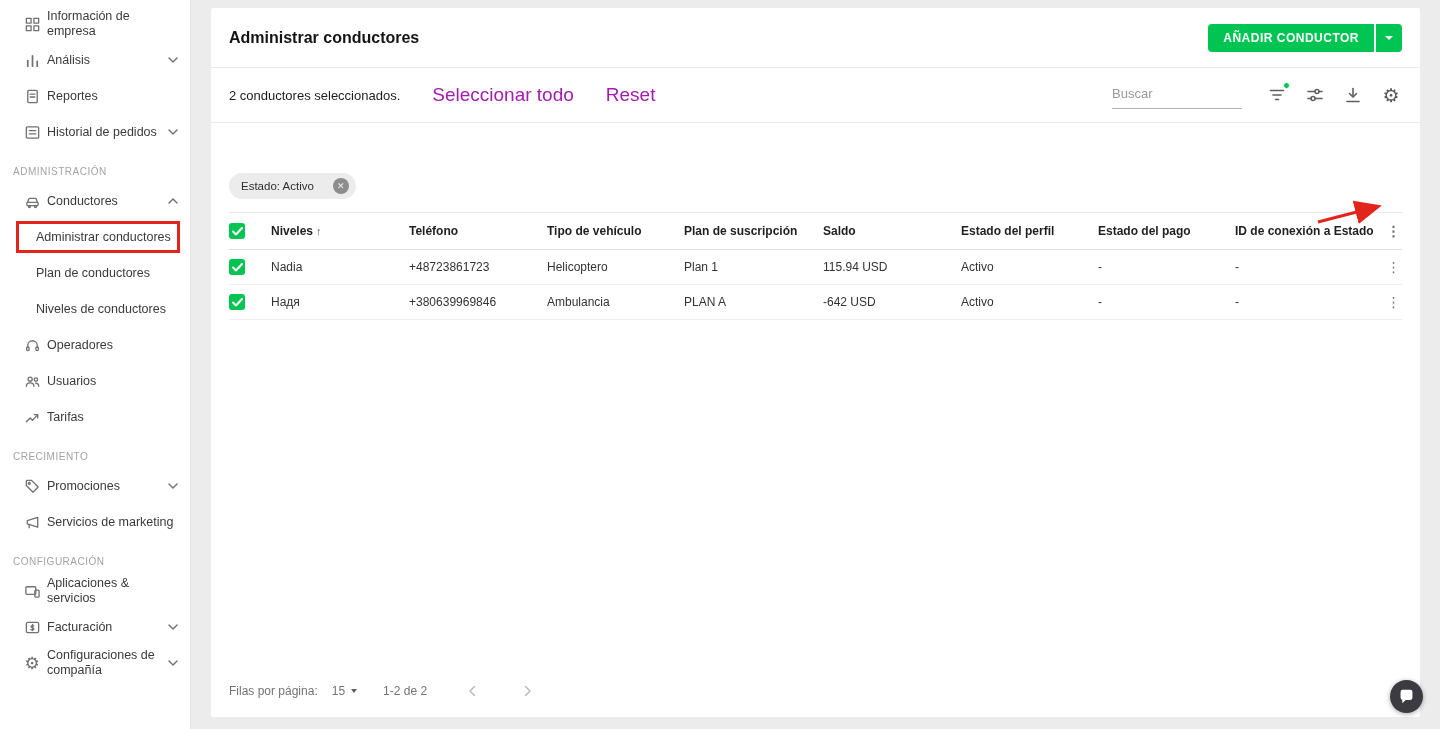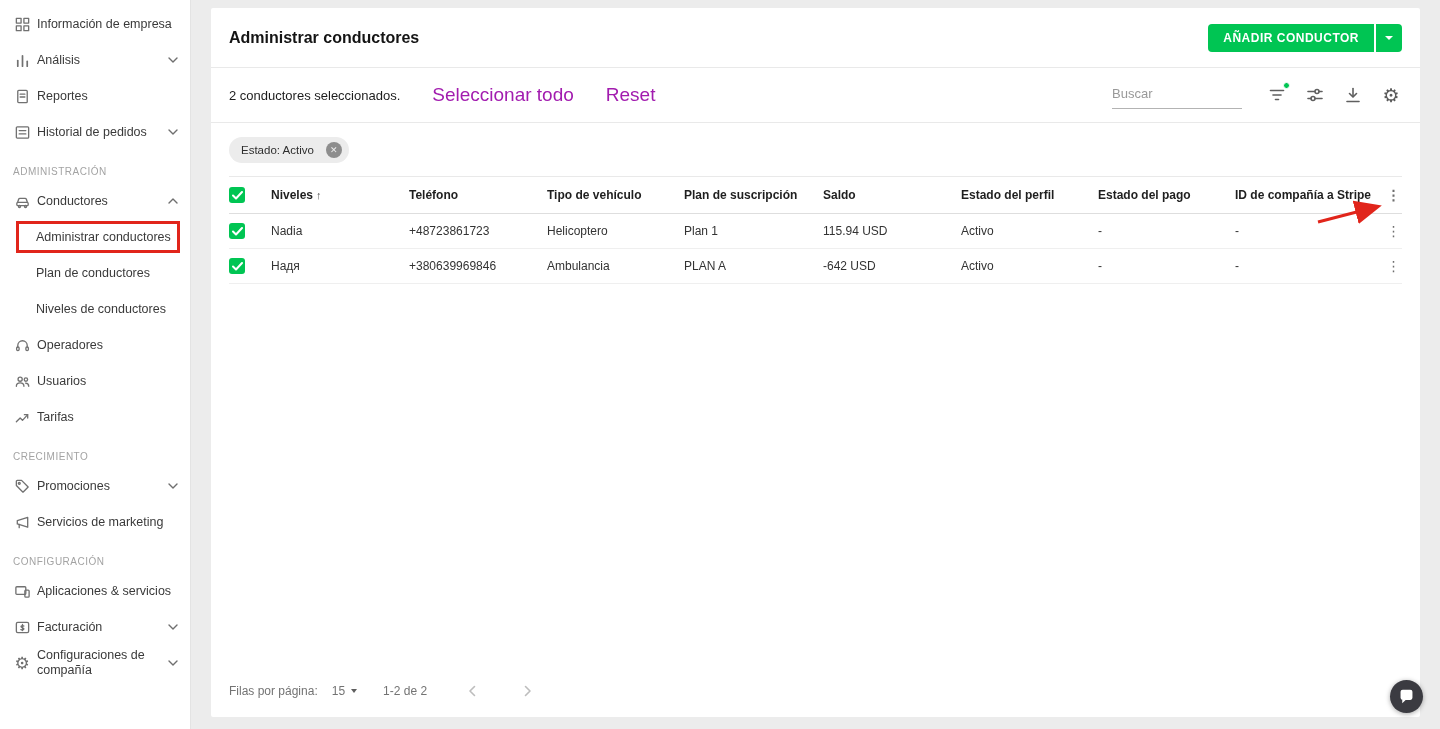--- a/index.html
+++ b/index.html
@@ -7,21 +7,21 @@
     --green:#00c553;
     --purple:#a21caf;
     --red:#e1251b;
   }
   *{box-sizing:border-box;margin:0;padding:0;}
   html,body{width:1440px;height:729px;overflow:hidden;}
   body{font-family:"Liberation Sans",sans-serif;background:#ececec;display:flex;color:#333;}
 
   
   .sidebar{width:191px;flex:none;background:#fff;height:100%;padding-top:6px;position:relative;border-right:1px solid #e3e3e3;}
-  .nav-item{display:flex;align-items:center;height:36px;padding:0 12px 0 13px;gap:6px;font-size:12.5px;color:#3a3a3a;cursor:pointer;position:relative;}
+  .nav-item{display:flex;align-items:center;height:36px;padding:0 12px 0 23px;gap:6px;font-size:12.5px;color:#3a3a3a;cursor:pointer;position:relative;}
   .nav-item .icon{width:18px;flex:none;display:flex;align-items:center;justify-content:center;}
   .nav-item .label{line-height:1.2;}
   .nav-item.sub{padding-left:36px;}
   .chev{margin-left:auto;display:flex;flex:none;}
   .section-label{font-size:10px;color:#a3a3a3;letter-spacing:.5px;padding:16px 13px 6px;}
   .gear-glyph{font-size:17px;color:#6f6f6f;line-height:1;}
   .annotation-box{position:absolute;left:16px;right:10px;top:2px;bottom:2px;border:3px solid var(--red);pointer-events:none;}
 
   
   .main{flex:1;height:100%;padding:8px 20px 12px;}
@@ -39,21 +39,21 @@
   .link{color:var(--purple);font-size:19px;margin-left:32px;cursor:pointer;}
   .toolbar-right{margin-left:auto;display:flex;align-items:center;gap:16px;}
   .search{width:130px;margin-right:8px;}
   .search input{width:100%;border:none;border-bottom:1px solid #b3b3b3;font-size:13px;padding:4px 0 7px;outline:none;font-family:inherit;color:#333;background:transparent;}
   .search input::placeholder{color:#999;}
   .icon-btn{position:relative;display:flex;align-items:center;justify-content:center;width:22px;height:22px;cursor:pointer;}
   .green-dot{position:absolute;top:-2px;right:-2px;width:7px;height:7px;border-radius:50%;background:var(--green);border:1.5px solid #fff;}
   .gear-tool{font-size:19px;color:#5a5a5a;line-height:1;}
 
   .chip-row{padding:14px 18px 13px;flex:none;}
-  .chip{display:inline-flex;align-items:center;gap:12px;background:#ececec;border-radius:14px;height:26px;padding:0 7px 0 12px;font-size:11.5px;color:#2e2e2e;}
+  .chip{display:inline-flex;align-items:center;gap:19px;background:#ececec;border-radius:14px;height:26px;padding:0 7px 0 12px;font-size:11.5px;color:#2e2e2e;margin-top:36px;}
   .chip-close{width:16px;height:16px;border-radius:50%;background:#8d8d8d;color:#ececec;display:flex;align-items:center;justify-content:center;font-size:9px;cursor:pointer;line-height:1;}
 
   .table-wrap{padding:0 18px;flex:none;}
   table{width:100%;border-collapse:collapse;table-layout:fixed;}
   th{text-align:left;font-size:12px;font-weight:700;color:#1f1f1f;height:37px;border-top:1px solid #e9e9e9;border-bottom:1px solid #dedede;white-space:nowrap;overflow:hidden;}
   td{font-size:12px;color:#333;height:35px;border-bottom:1px solid #efefef;white-space:nowrap;overflow:hidden;text-overflow:ellipsis;}
   .cb{width:16px;height:16px;background:var(--green);border-radius:3px;display:flex;align-items:center;justify-content:center;cursor:pointer;}
   .sort{font-size:11px;color:#555;margin-left:3px;font-weight:400;}
   .dots{color:#6e6e6e;font-size:14px;cursor:pointer;display:inline-block;width:100%;text-align:center;}
 
@@ -333,21 +333,21 @@
                   </svg>
                 </span>
               </th>
             <th><span>Niveles</span><span class="sort">↑</span></th>
             <th><span>Teléfono</span></th>
             <th><span>Tipo de vehículo</span></th>
             <th><span>Plan de suscripción</span></th>
             <th><span>Saldo</span></th>
             <th><span>Estado del perfil</span></th>
             <th><span>Estado del pago</span></th>
-            <th><span>ID de compañía a Stripe</span></th>
+            <th><span>ID de conexión a Estado</span></th>
             <th><span class="dots">⋮</span></th>
           </tr>
         </thead>
         <tbody>
           <tr>
             <td>
                 <span class="cb">
                   <svg width="11" height="9" viewBox="0 0 11 9">
                     <path d="M1 4.5L4 7.5 10 1" stroke="#fff" stroke-width="2" fill="none" stroke-linecap="round" stroke-linejoin="round"></path>
                   </svg>

